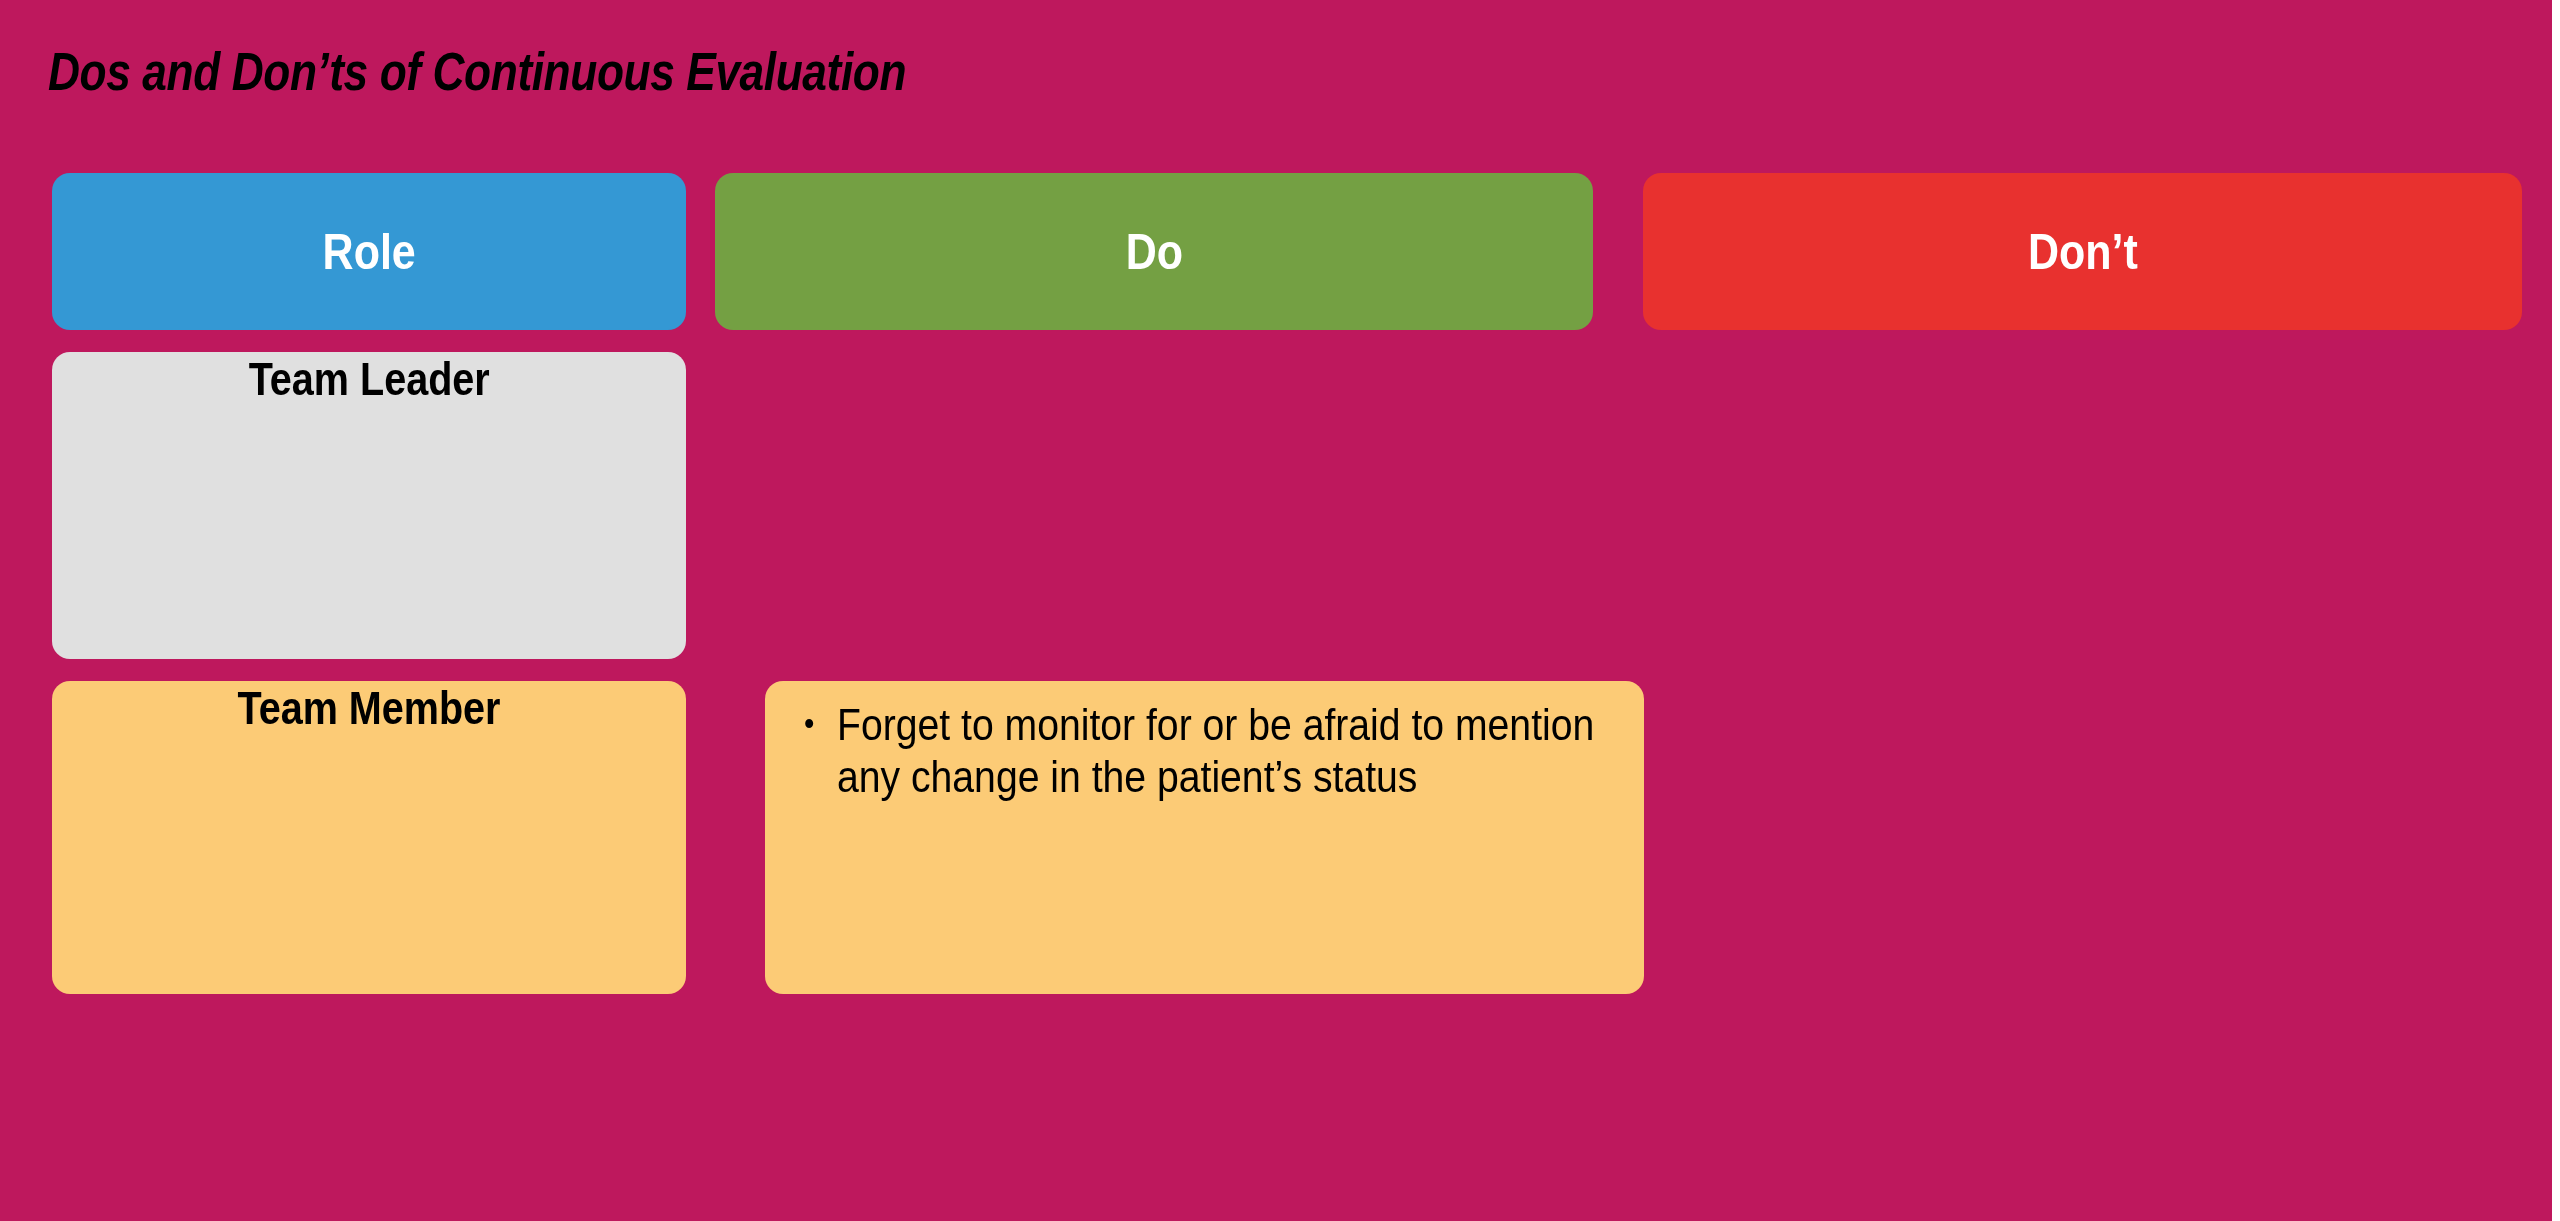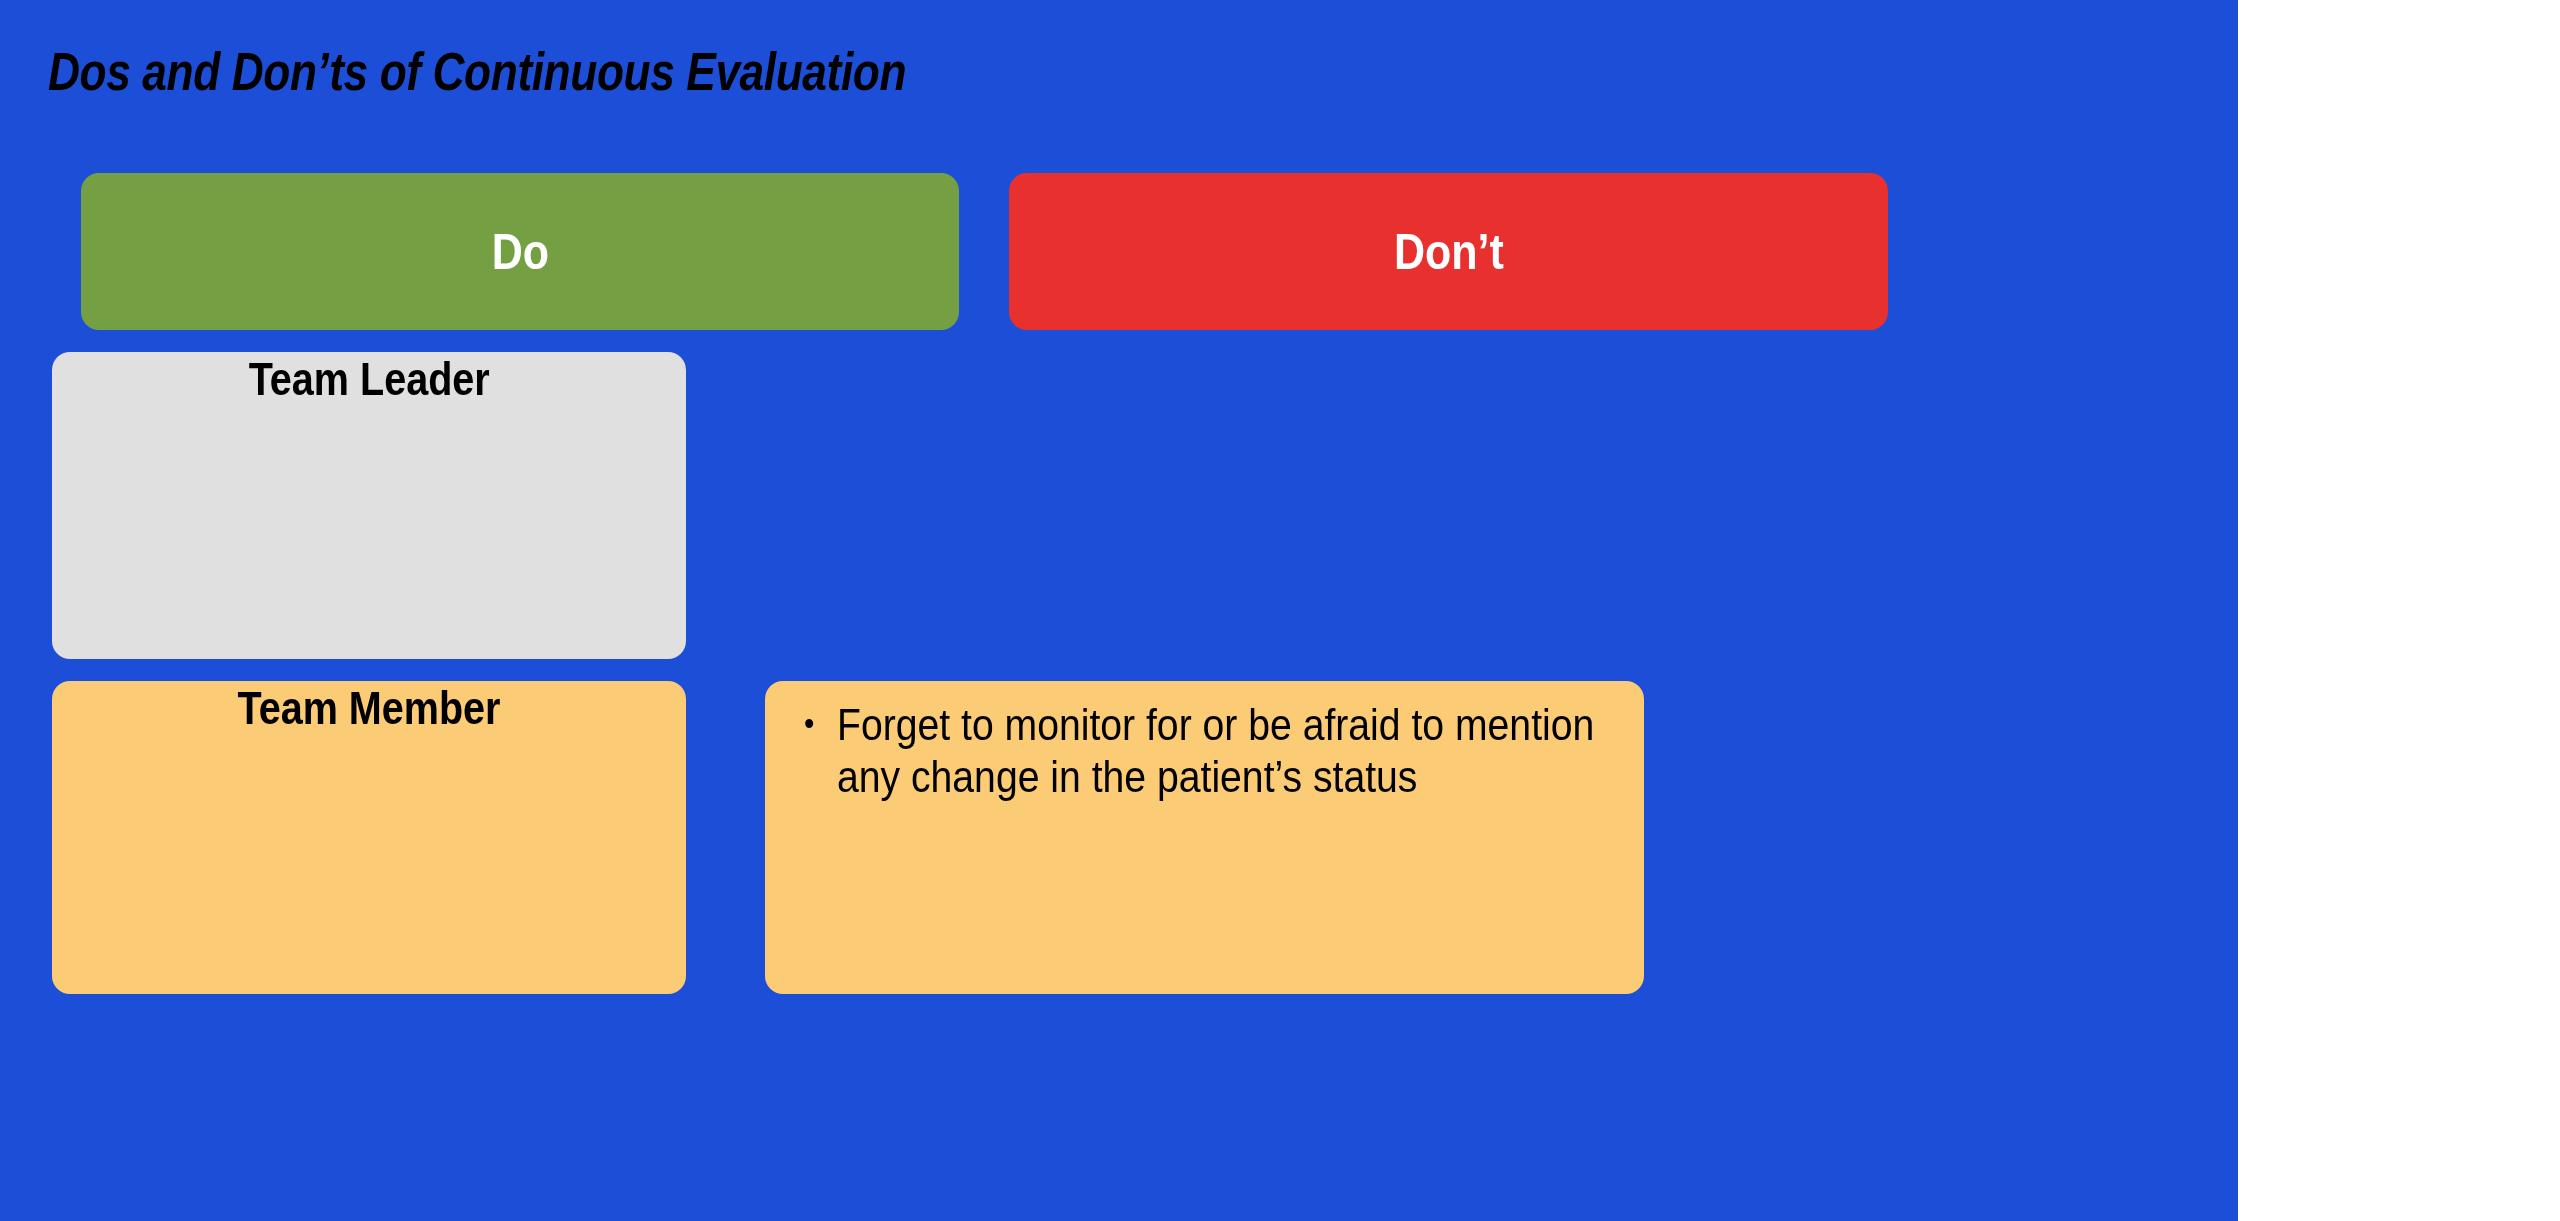--- a/index.html
+++ b/index.html
@@ -9,23 +9,23 @@
   }
   body {
     width: 2560px;
     height: 1221px;
     font-family: "Liberation Sans", sans-serif;
     overflow: hidden;
   }
 
   #slide {
     position: relative;
-    width: 2238px;
+    width: 2552px;
     height: 1221px;
-    background: #1d4ed8;
+    background: #be185d;
   }
 
   #page-title {
     position: absolute;
     left: 48px;
     top: 40px;
     font-size: 54px;
     font-weight: bold;
     font-style: italic;
     color: #000000;
@@ -133,20 +133,23 @@
 </head>
 <body>
 
 <div id="slide">
 
   <div id="page-title">Dos and Don’ts of Continuous Evaluation</div>
 
   <div id="table">
 
     <div class="row header-row">
+      <div class="cell col-role hdr-role">
+        <span class="hdr-text">Role</span>
+      </div>
       <div class="col-gap"></div>
       <div class="cell col-do hdr-do">
         <span class="hdr-text">Do</span>
       </div>
       <div class="col-gap2"></div>
       <div class="cell col-dont hdr-dont">
         <span class="hdr-text">Don’t</span>
       </div>
     </div>
 

